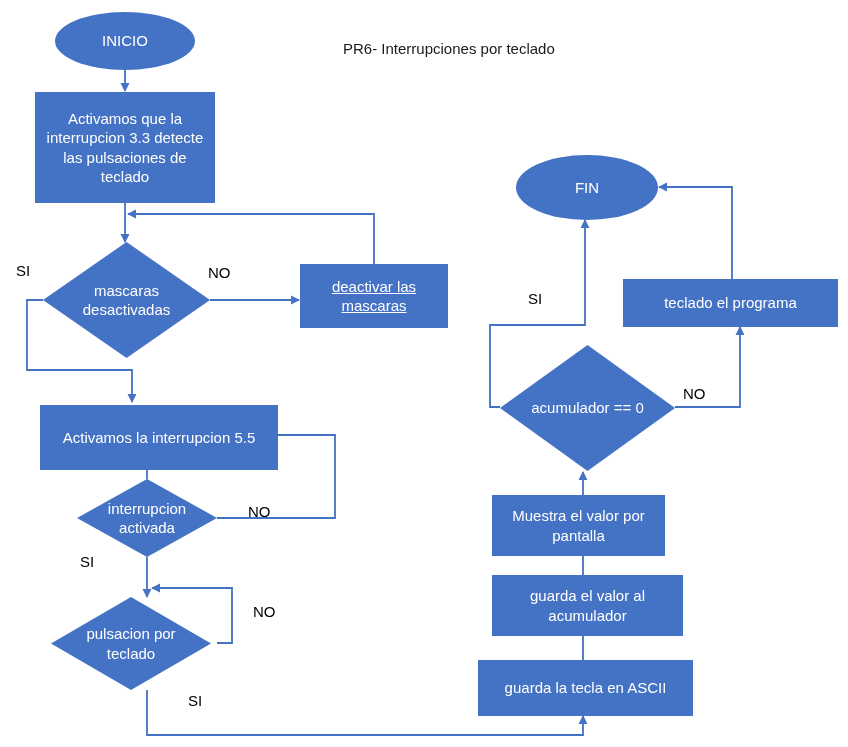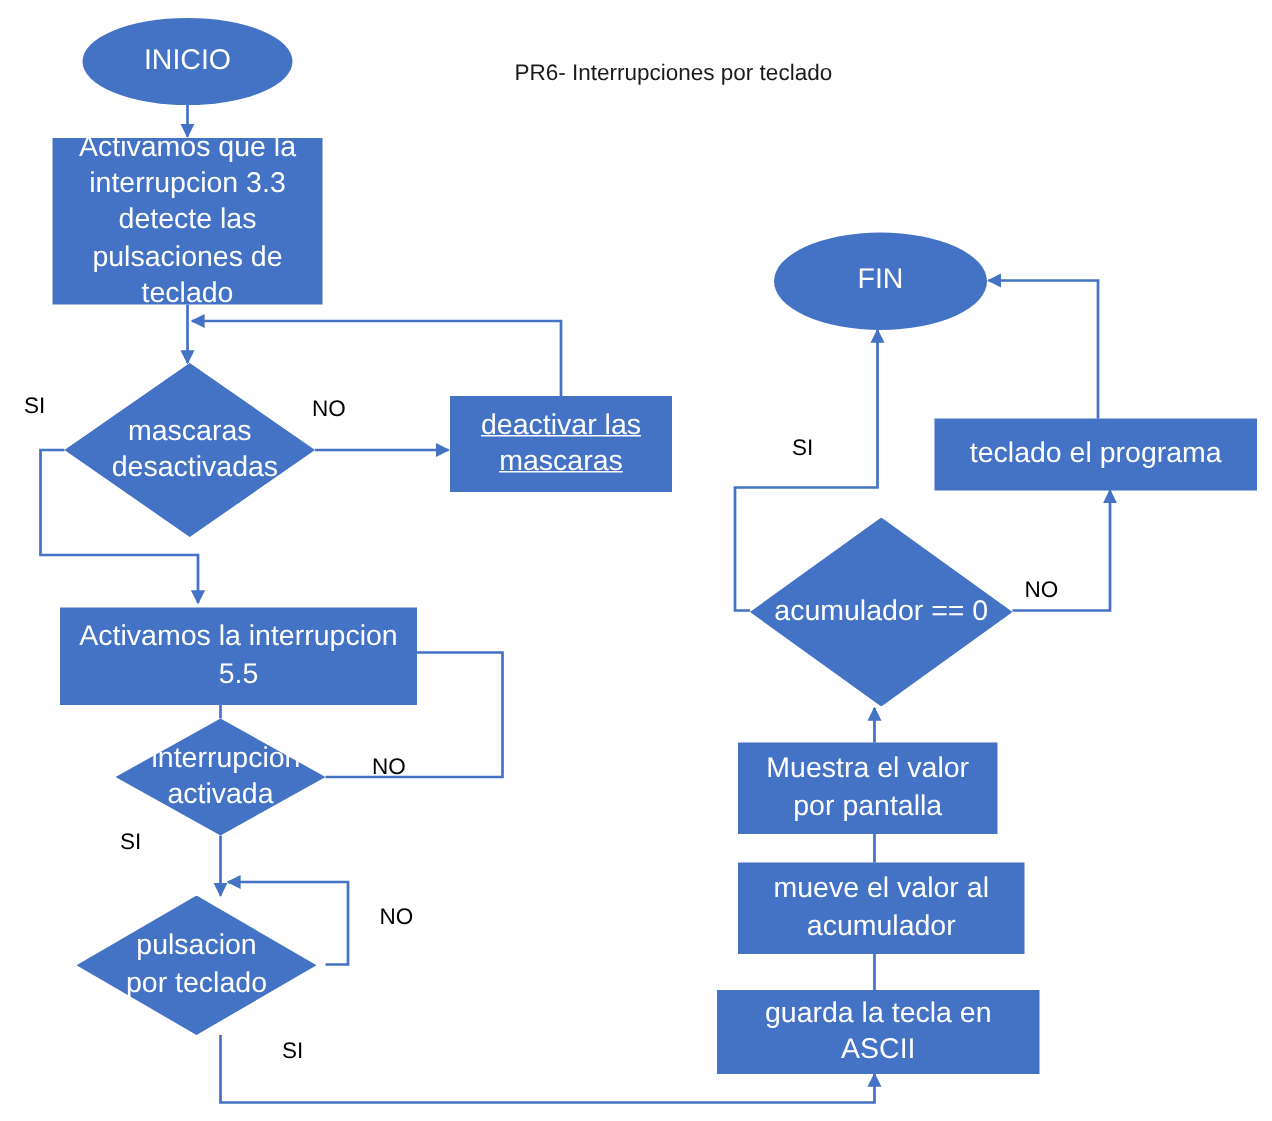--- a/index.html
+++ b/index.html
@@ -26,21 +26,21 @@
     height: 747px;
     pointer-events: none;
   }
   .node {
     position: absolute;
     display: flex;
     align-items: center;
     justify-content: center;
     text-align: center;
     color: #ffffff;
-    font-size: 19px;
+    font-size: 15px;
     line-height: 1.28;
     box-sizing: border-box;
     padding: 2px 6px;
     z-index: 3;
   }
   .node.process {
     background: #4472C4;
   }
   .node.terminator {
     background: #4472C4;
@@ -173,21 +173,21 @@
   <div class="node decision" style="left:51px; top:597px; width:160px; height:93px;justify-content:center;">
     <span class="dia-shape"></span>
     <span class="dia-label" style="max-width:96px;">pulsacion por teclado</span>
   </div>
 
   <div class="node process" style="left:478px; top:660px; width:215px; height:56px;">
     <span>guarda la tecla en ASCII</span>
   </div>
 
   <div class="node process" style="left:492px; top:575px; width:191px; height:61px;">
-    <span>mueve el valor al acumulador</span>
+    <span>guarda el valor al acumulador</span>
   </div>
 
   <div class="node process" style="left:492px; top:495px; width:173px; height:61px;">
     <span>Muestra el valor por pantalla</span>
   </div>
 
   <div class="node decision" style="left:500px; top:345px; width:175px; height:126px;">
     <span class="dia-shape"></span>
     <span class="dia-label" style="max-width:150px;">acumulador == 0</span>
   </div>

